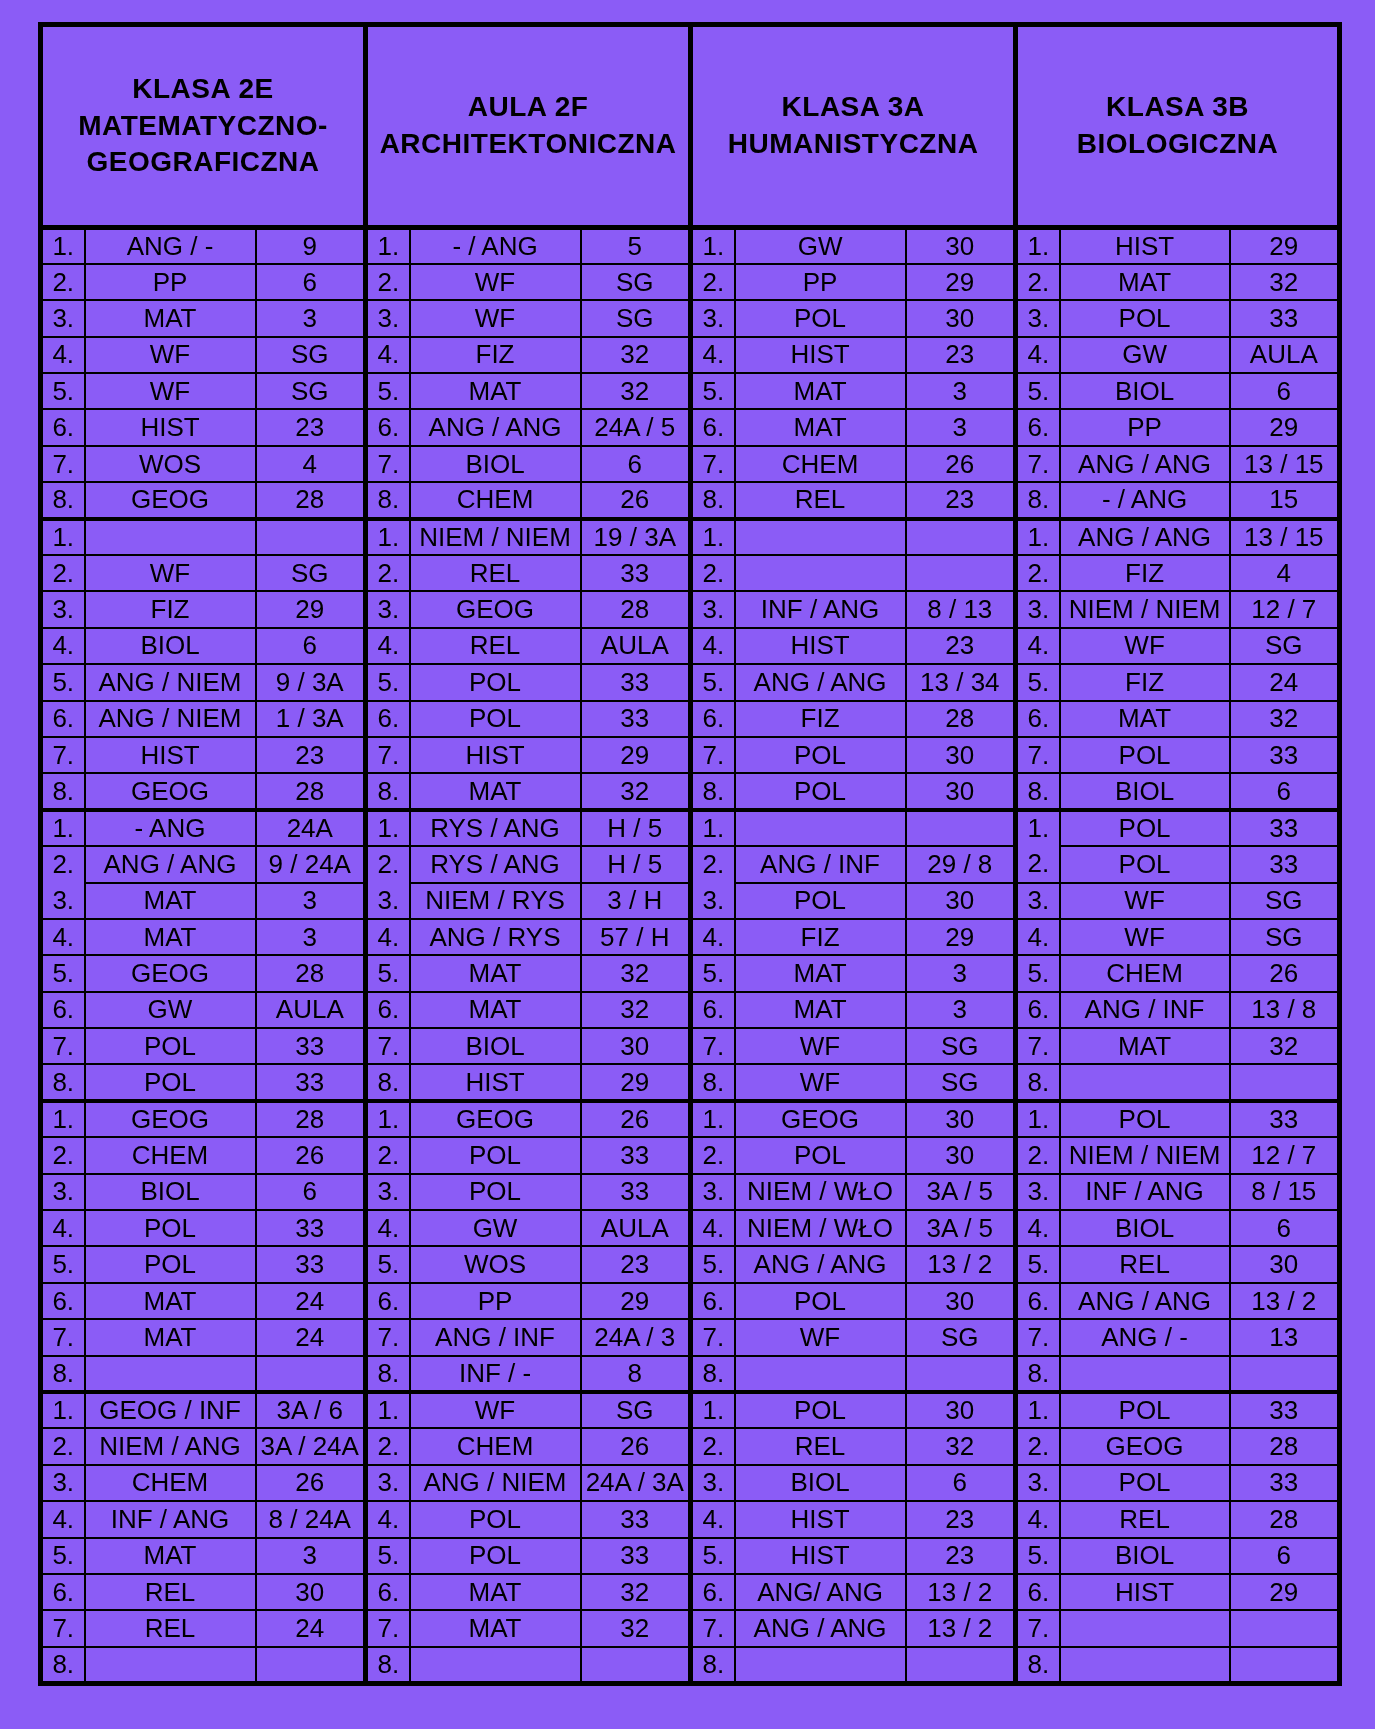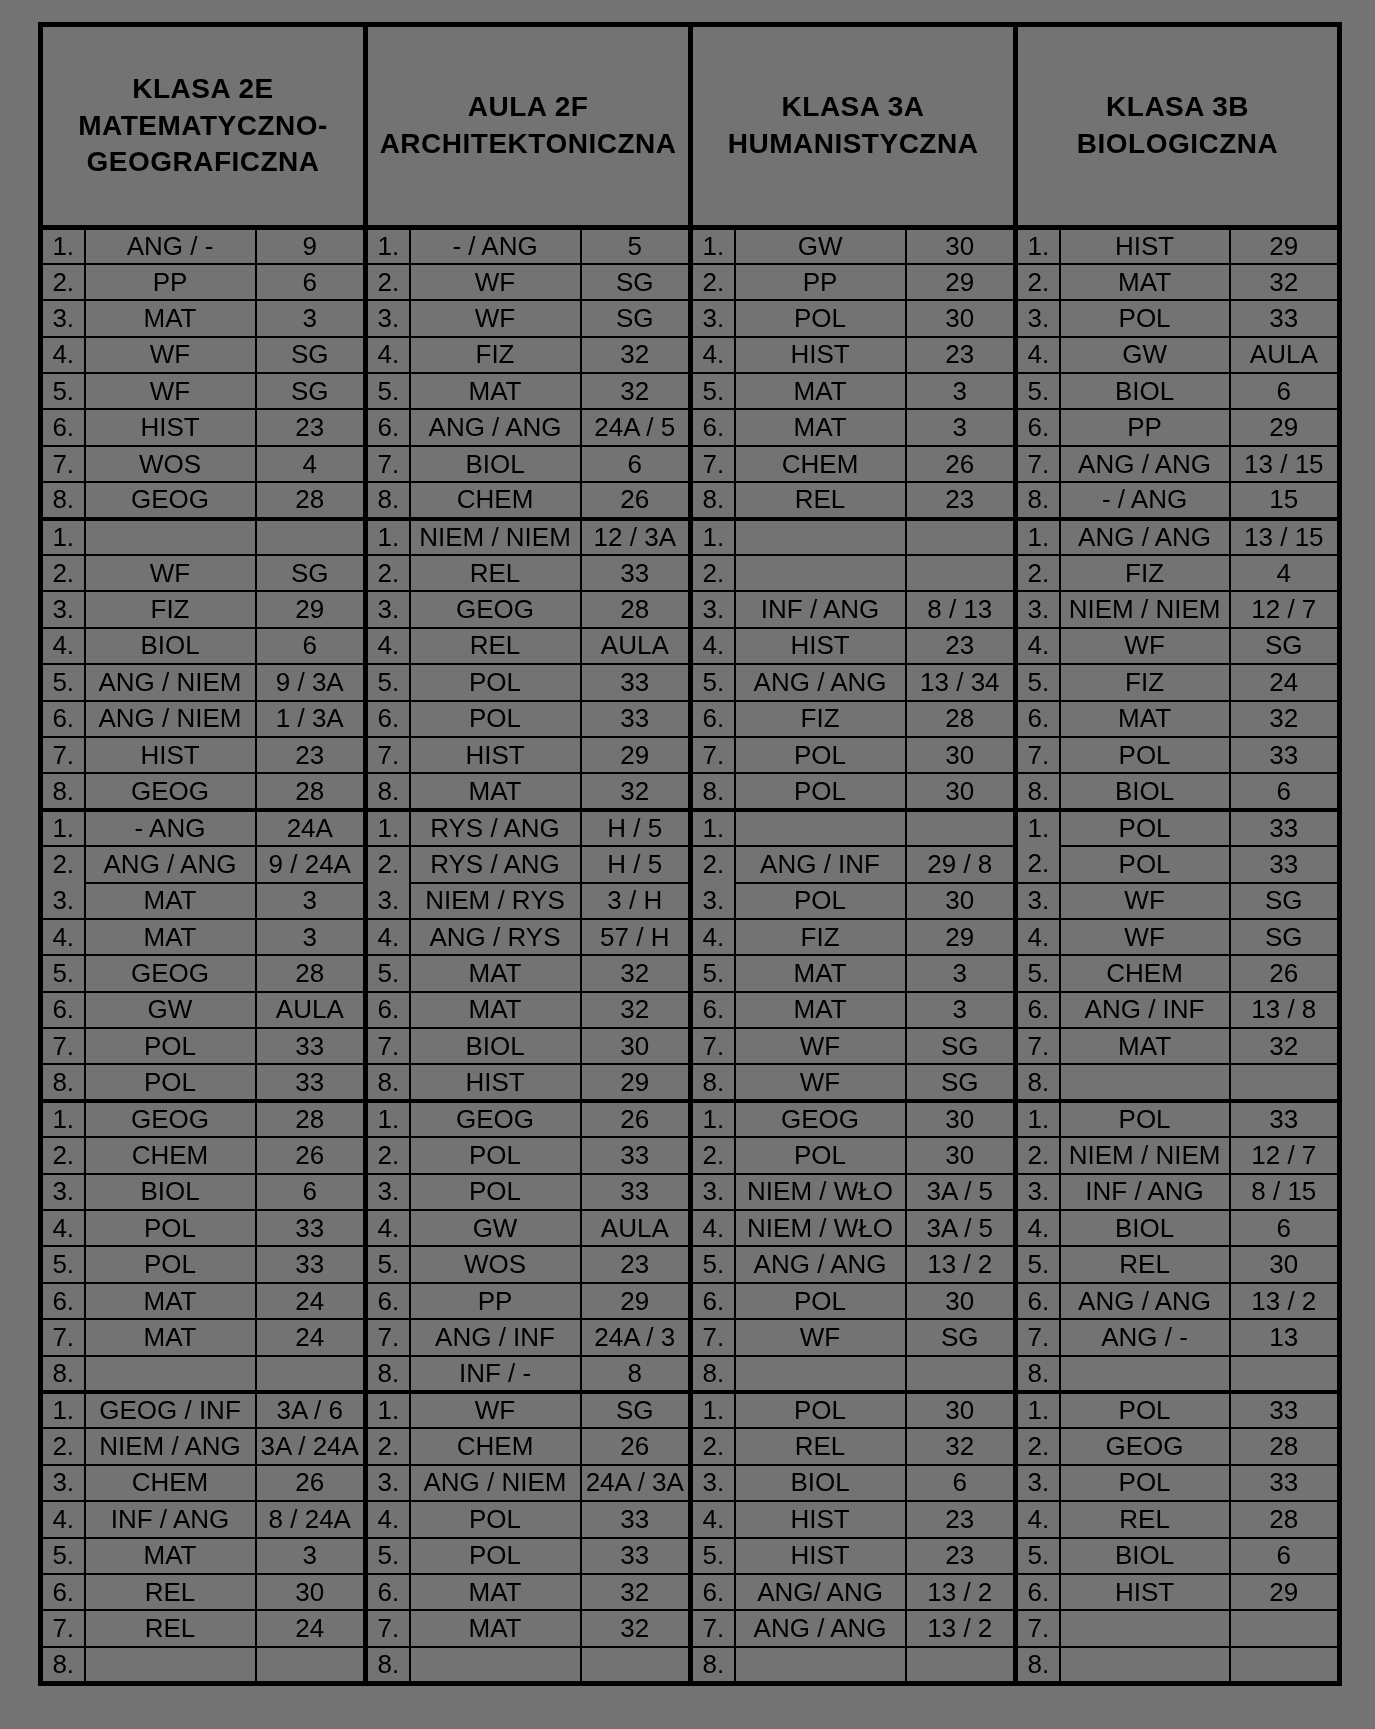--- a/index.html
+++ b/index.html
@@ -4,21 +4,21 @@
 <style>
   html, body {
     margin: 0;
     padding: 0;
     background: #ffffff;
   }
   .sheet {
     position: relative;
     width: 1375px;
     height: 1729px;
-    background: #737373;
+    background: #8b5cf6;
     font-family: "Liberation Sans", sans-serif;
     color: #000000;
   }
   table.timetable {
     position: absolute;
     left: 38px;
     top: 22px;
     width: 1299px;
     border-collapse: collapse;
     table-layout: fixed;
@@ -195,21 +195,21 @@
           <td class="num block-start">8.</td>
           <td class="subj">- / ANG</td>
           <td class="room">15</td>
         </tr>
         <tr class="lesson day-start">
           <td class="num block-start">1.</td>
           <td class="subj"></td>
           <td class="room"></td>
           <td class="num block-start">1.</td>
           <td class="subj">NIEM / NIEM</td>
-          <td class="room">12 / 3A</td>
+          <td class="room">19 / 3A</td>
           <td class="num block-start">1.</td>
           <td class="subj"></td>
           <td class="room"></td>
           <td class="num block-start">1.</td>
           <td class="subj">ANG / ANG</td>
           <td class="room">13 / 15</td>
         </tr>
         <tr class="lesson">
           <td class="num block-start">2.</td>
           <td class="subj">WF</td>

